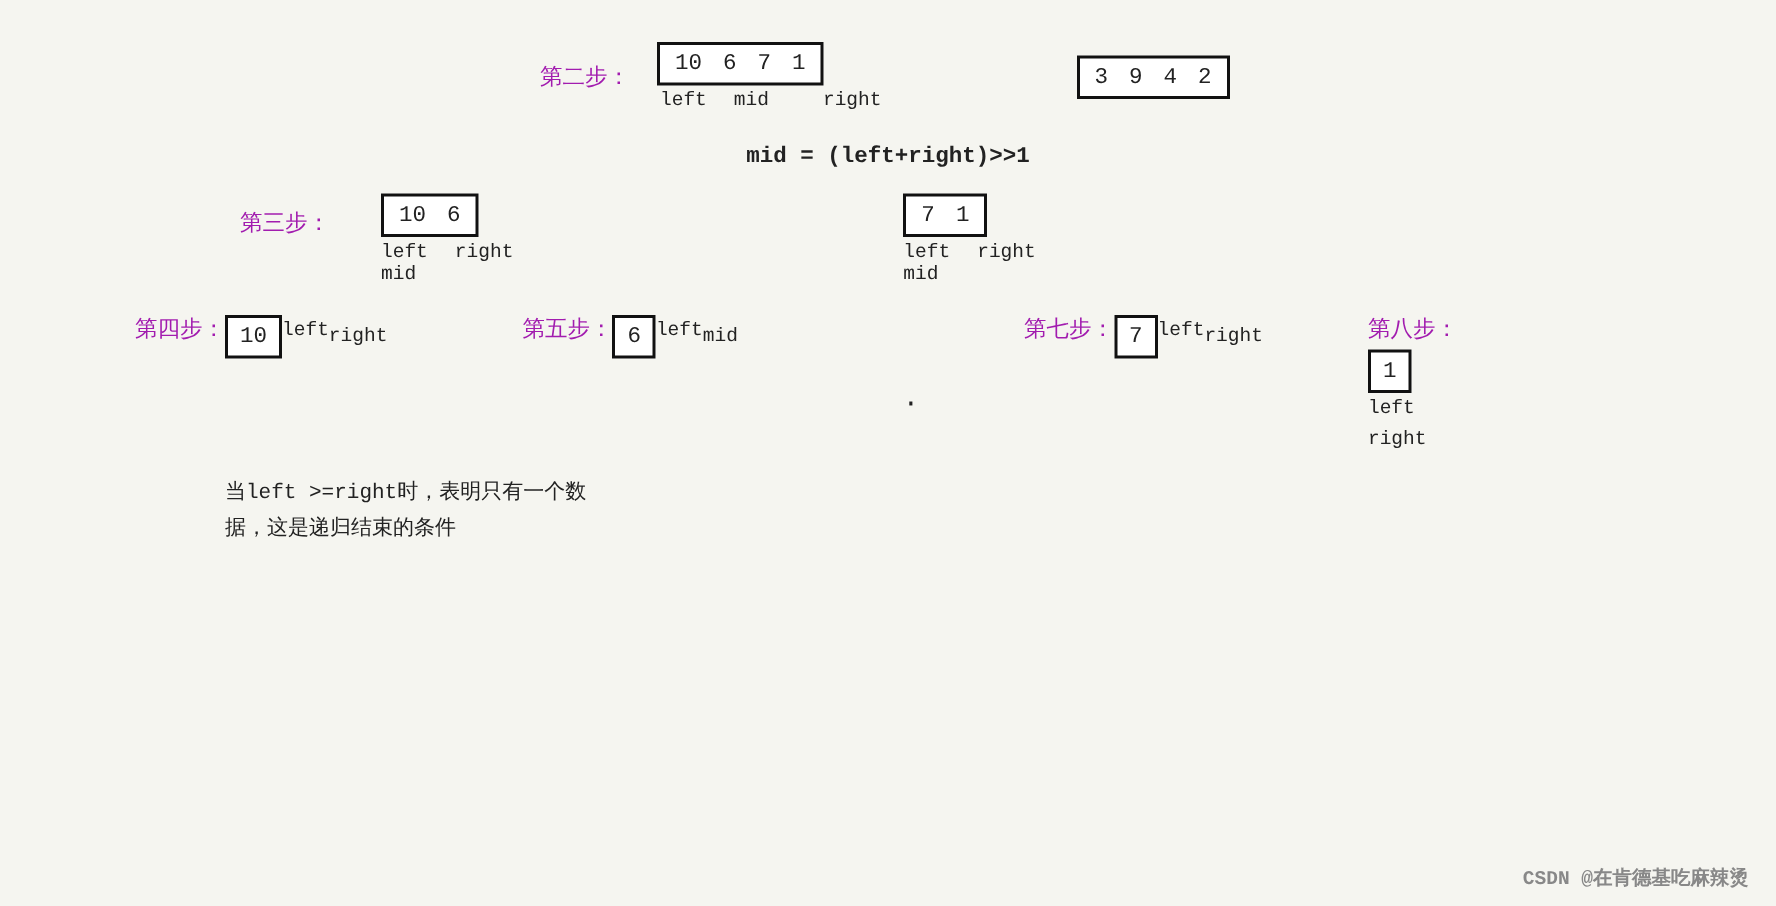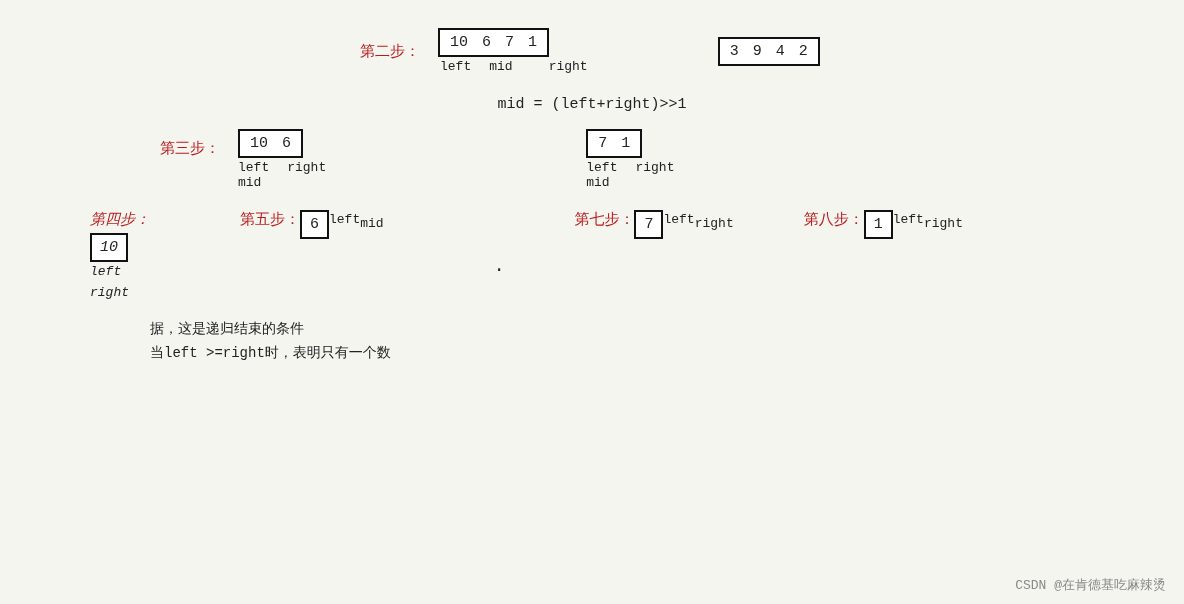--- a/index.html
+++ b/index.html
@@ -15,21 +15,21 @@
     }
     .page {
       width: 1184px;
       min-height: 604px;
       background: #f5f5f0;
       padding: 18px 30px 20px 30px;
       position: relative;
     }
     .step-label {
       font-size: 15px;
-      color: #b91c1c;
+      color: #a21caf;
     }
     .boxed-array {
       display: inline-flex;
       border: 2.5px solid #111;
       padding: 4px 10px;
       gap: 14px;
       background: #fff;
       font-size: 15px;
       min-width: 30px;
       justify-content: center;
@@ -42,28 +42,30 @@
       background: #fff;
       font-size: 15px;
       min-width: 28px;
       justify-content: center;
       align-items: center;
     }
     .mid-line {
       text-align: center;
       font-size: 15px;
       margin: 10px 0 10px 0;
+      font-weight: bold;
     }
     
     .watermark {
       position: absolute;
       bottom: 10px;
       right: 18px;
       font-size: 13px;
       color: #888;
+      font-weight: bold;
     }
     .note {
       font-size: 14px;
       color: #222;
       margin-top: 10px;
       line-height: 1.7;
     }
   </style>
 </head>
 <body>
@@ -97,21 +99,21 @@
         </div>
       </div>
     </div>
   </div>
 
   <div class="mid-line" style="margin-left:0; margin-top:22px; text-align:center;">
     <span>mid = (left+right)&gt;&gt;1</span>
   </div>
 
   <div style="display:flex; align-items:flex-start; margin-top:16px; margin-left:130px;">
-    <span class="step-label" style="margin-right:8px; margin-top:10px;">第三步：</span>
+    <span class="step-label" style="margin-right:24px; margin-top:10px;">第三步：</span>
     <div style="display:flex; flex-direction:column; align-items:flex-start; margin-left:10px;">
       <div class="boxed-array">
         <span>10</span>
         <span>6</span>
       </div>
       <div style="display:flex; gap:8px; font-size:13px; margin-top:2px;">
         <span>left</span>
         <span style="margin-left:10px;">right</span>
       </div>
       <div style="font-size:13px;">
@@ -128,21 +130,21 @@
         <span style="margin-left:10px;">right</span>
       </div>
       <div style="font-size:13px;">
         <span>mid</span>
       </div>
     </div>
   </div>
 
   <div style="display:flex; align-items:flex-start; margin-top:20px; margin-left:60px; gap:0;">
 
-    <div style="display:flex; flex-direction:column; align-items:flex-start; margin-right:10px;font-style:italic;">
+    <div style="display:flex; flex-direction:row; align-items:flex-start; margin-right:10px;">
       <span class="step-label" style="margin-bottom:4px;">第四步：</span>
       <div class="boxed-single">
         <span>10</span>
       </div>
       <div style="font-size:13px; margin-top:2px;">
         <span>left</span>
       </div>
       <div style="font-size:13px; margin-top:6px;">
         <span>right</span>
       </div>
@@ -169,35 +171,35 @@
         <span>7</span>
       </div>
       <div style="font-size:13px; margin-top:2px;">
         <span>left</span>
       </div>
       <div style="font-size:13px; margin-top:6px;">
         <span>right</span>
       </div>
     </div>
 
-    <div style="display:flex; flex-direction:row; align-items:flex-start; margin-left:60px;">
+    <div style="display:flex; flex-direction:column; align-items:flex-start; margin-left:60px;">
       <span class="step-label" style="margin-bottom:4px;">第八步：</span>
       <div class="boxed-single">
         <span>1</span>
       </div>
       <div style="font-size:13px; margin-top:2px;">
         <span>left</span>
       </div>
       <div style="font-size:13px; margin-top:6px;">
         <span>right</span>
       </div>
     </div>
 
   </div>
 
   <div class="note" style="margin-top:18px; margin-left:120px;">
+    <div>当left &gt;=right时，表明只有一个数</div>
     <div>据，这是递归结束的条件</div>
-    <div>当left &gt;=right时，表明只有一个数</div>
   </div>
 
   <div class="watermark">CSDN @在肯德基吃麻辣烫</div>
 
 </div>
 
 </body></html>

